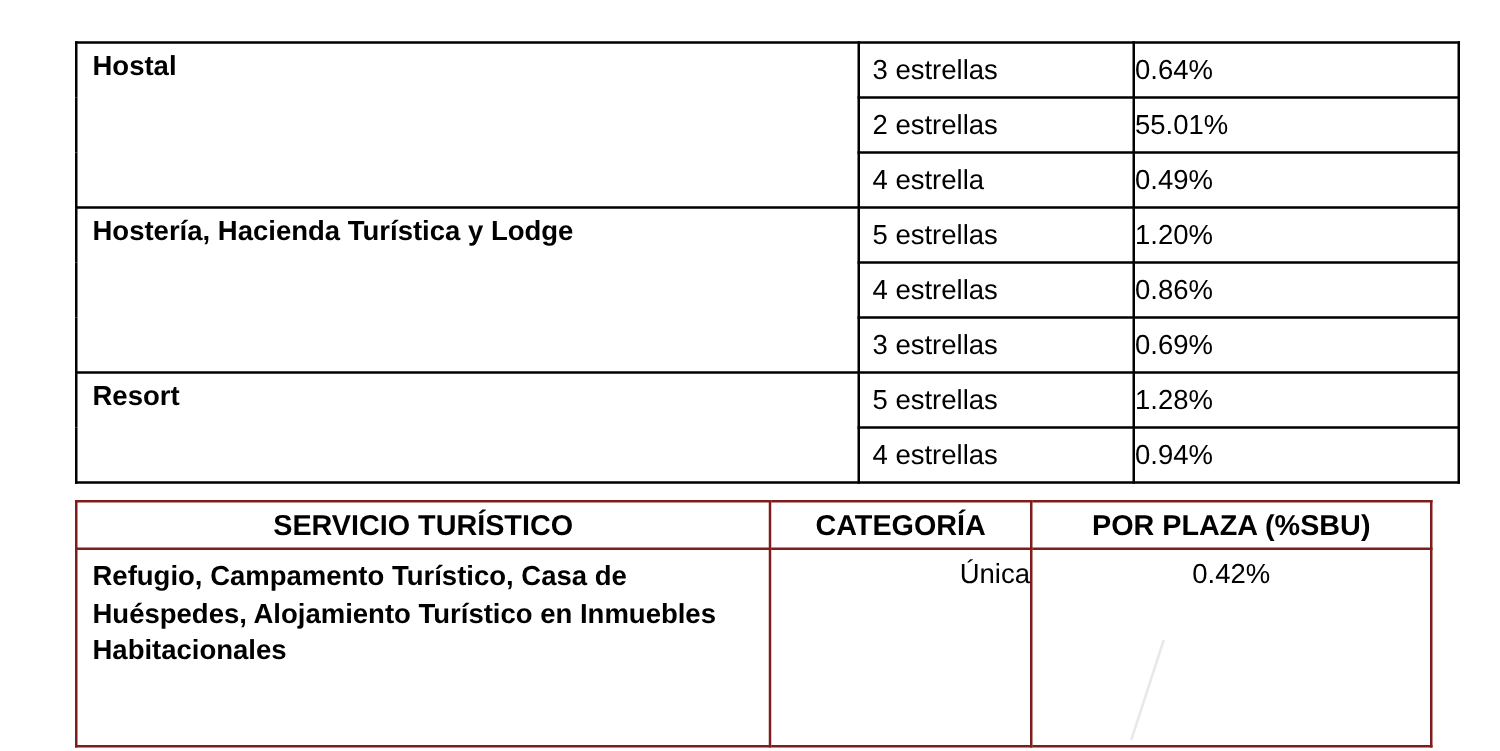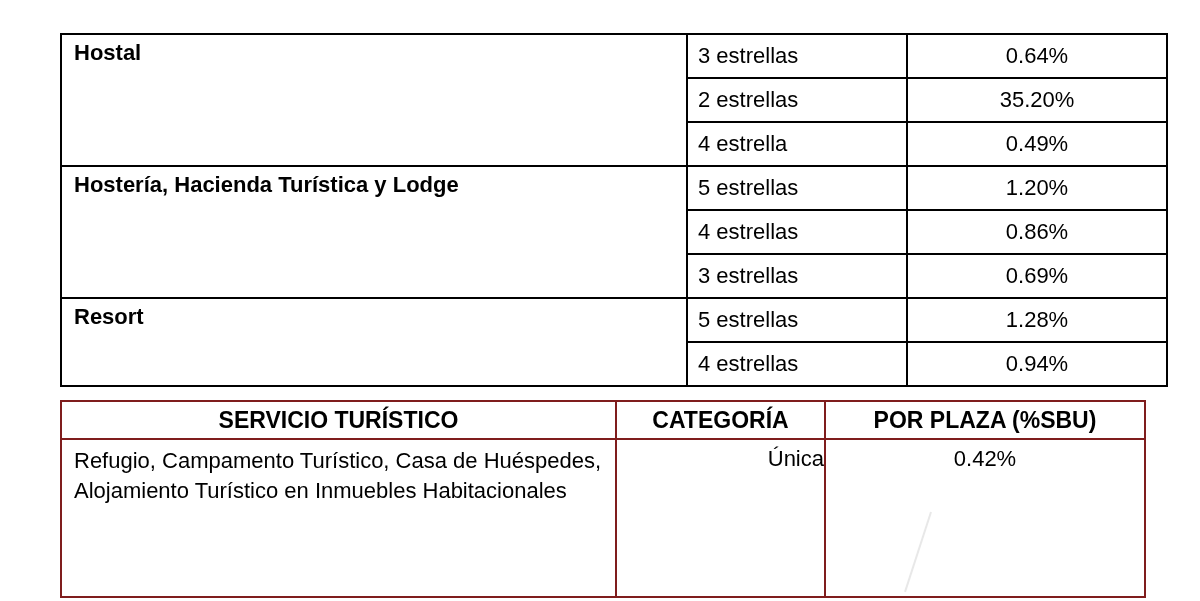--- a/index.html
+++ b/index.html
@@ -49,21 +49,20 @@
   .t1-cat {
     width: 208px;
     font-size: 22px;
     padding-left: 10px !important;
     text-align: left;
     margin-left: 46px;
   }
   .t1-val {
     width: 258px;
     font-size: 22px;
-    text-align: center;
   }
 
   
   .table2 {
     position: absolute;
     left: 60px;
     top: 400px;
     width: 1080px;
     border-collapse: collapse;
     table-layout: fixed;
@@ -78,21 +77,21 @@
     font-size: 23px;
     text-align: center;
     height: 36px;
     vertical-align: middle !important;
   }
   .t2-c1 { width: 553px; }
   .t2-c2 { width: 207px; }
   .t2-c3 { width: 318px; margin-top: 15px; }
 
   .t2-service {
-    font-weight: normal;
+    font-weight: bold;
     font-size: 22px;
     padding: 6px 10px 10px 12px !important;
     line-height: 1.35;
     height: 140px;
   }
   .t2-cat {
     font-size: 22px;
     padding: 6px 0 0 10px !important;
     text-align: right;
   }
@@ -120,21 +119,21 @@
 
   <table class="table1">
     <tbody>
       <tr>
         <td class="t1-name" rowspan="3">Hostal</td>
         <td class="t1-cat">3 estrellas</td>
         <td class="t1-val">0.64%</td>
       </tr>
       <tr>
         <td class="t1-cat">2 estrellas</td>
-        <td class="t1-val">35.20%</td>
+        <td class="t1-val">55.01%</td>
       </tr>
       <tr>
         <td class="t1-cat">4 estrella</td>
         <td class="t1-val">0.49%</td>
       </tr>
 
       <tr>
         <td class="t1-name" rowspan="3">Hostería, Hacienda Turística y Lodge</td>
         <td class="t1-cat">5 estrellas</td>
         <td class="t1-val">1.20%</td>

